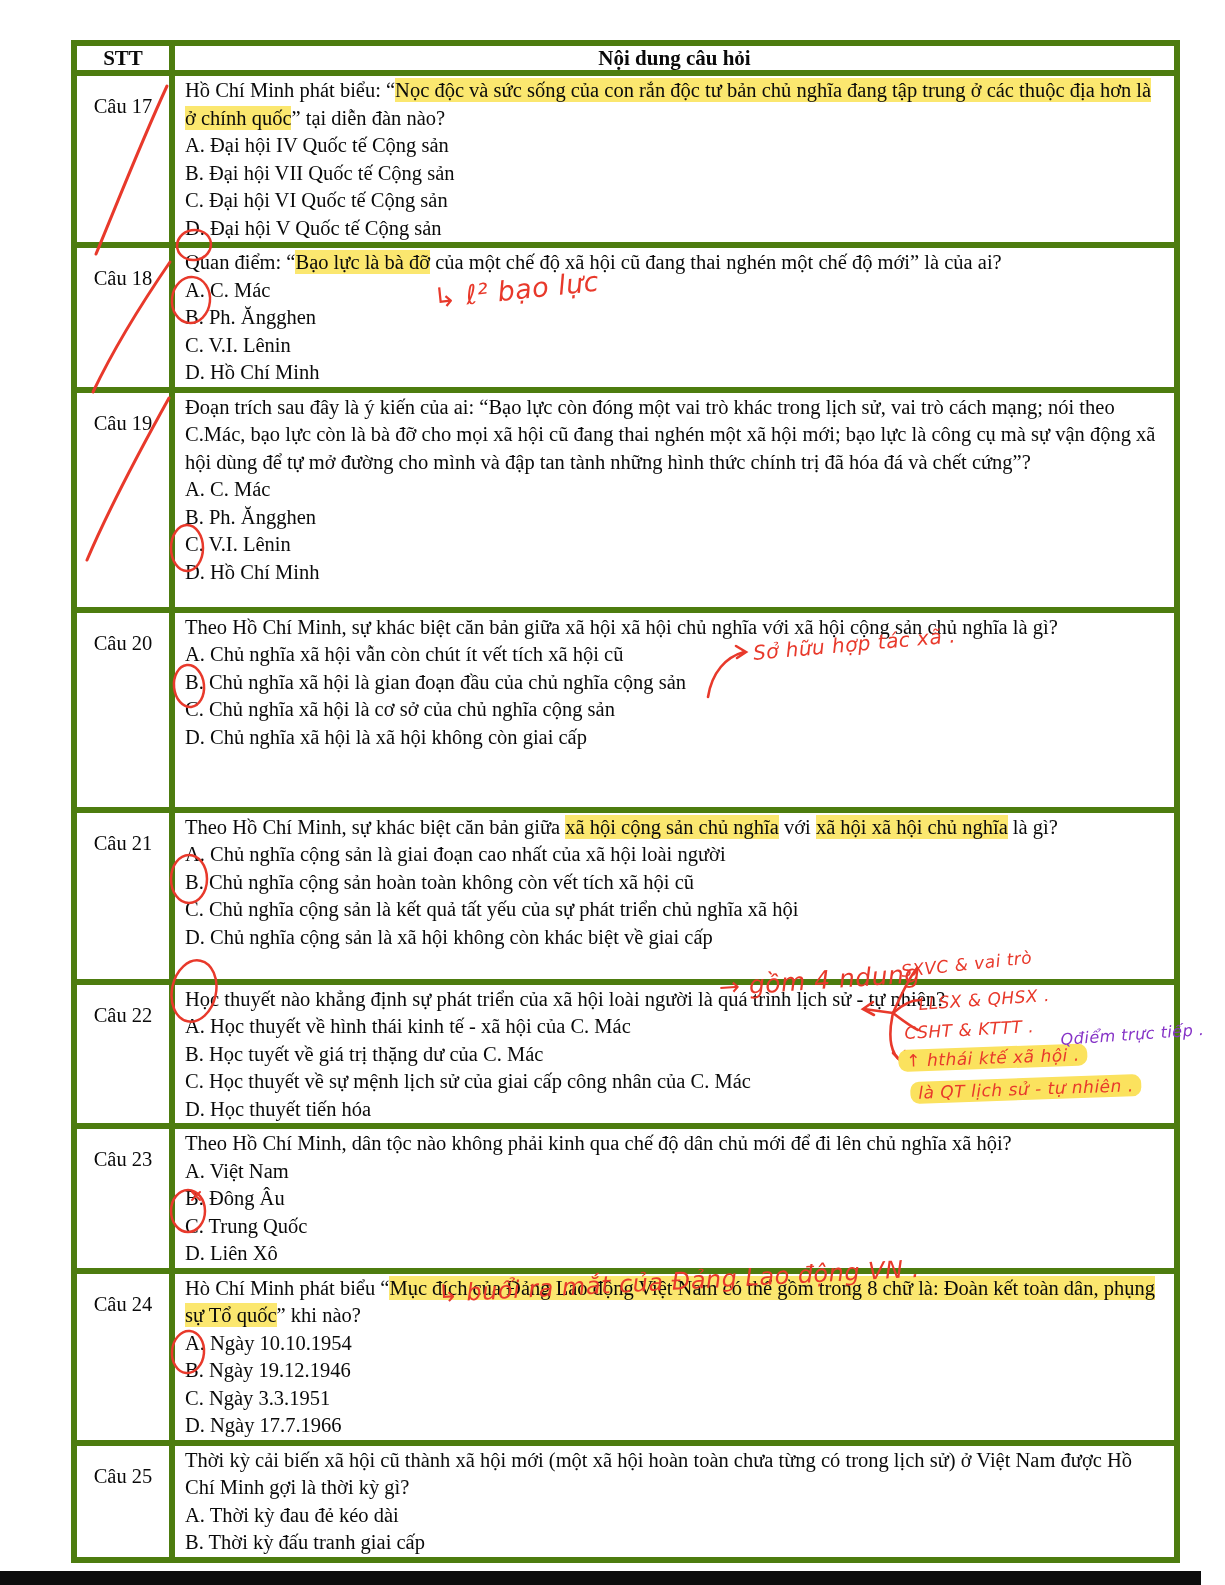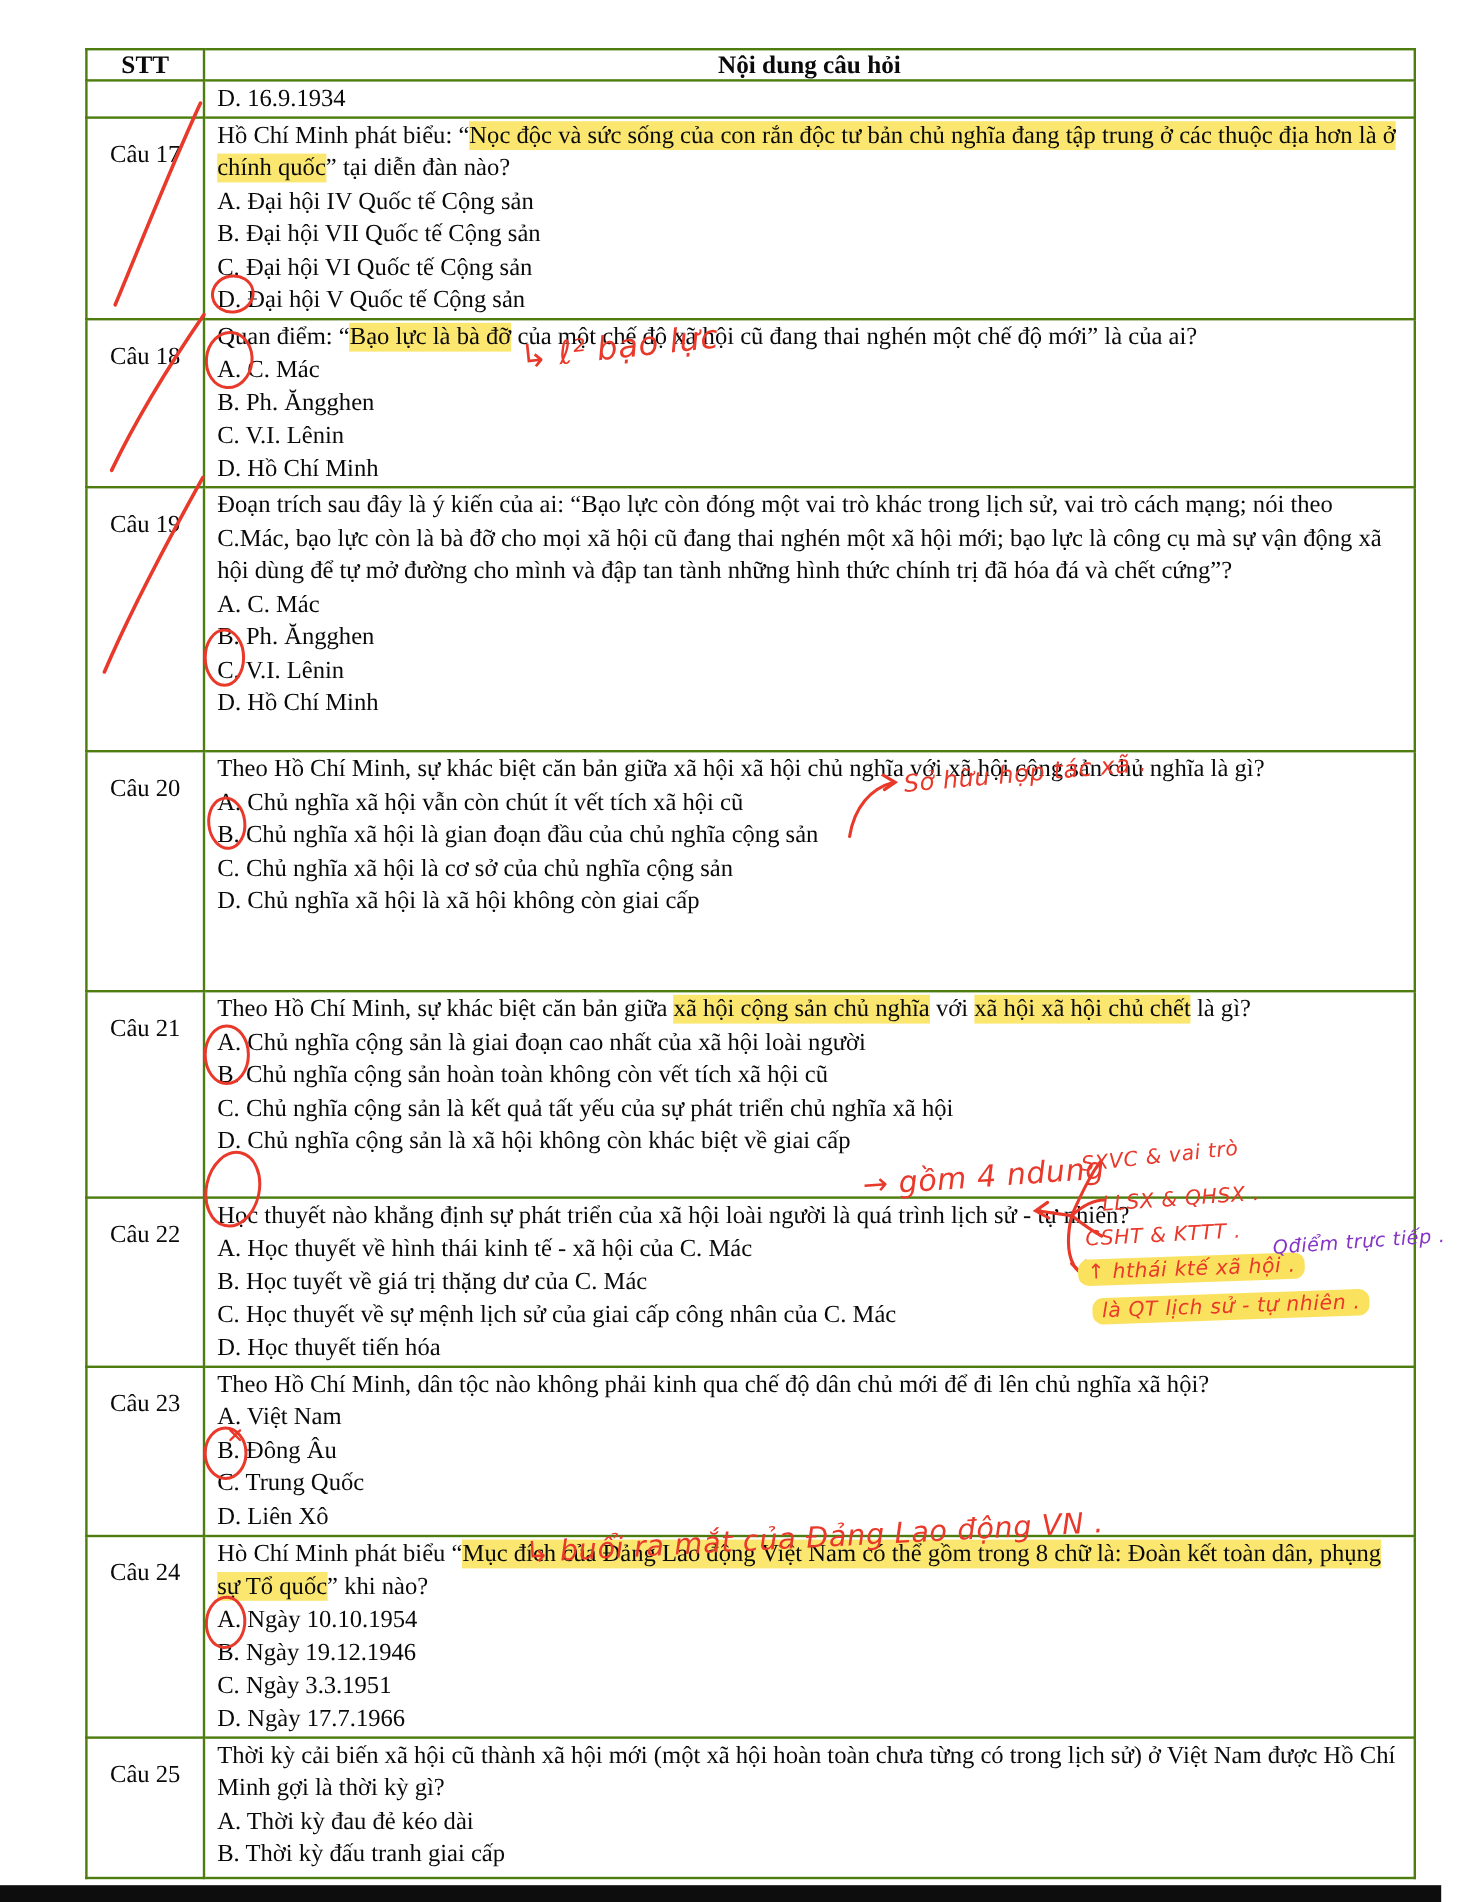--- a/index.html
+++ b/index.html
@@ -6,21 +6,21 @@
   body{
     width:1225px;height:1585px;position:relative;background:#ffffff;
     font-family:"Liberation Serif","DejaVu Serif",serif;color:#0a0a0a;
     overflow:hidden;
   }
   #quiz-table{
     position:absolute;left:71px;top:40px;width:1109px;
     border-collapse:collapse;table-layout:fixed;
   }
   #quiz-table td,#quiz-table th{
-    border:2px solid #4d7c0f;vertical-align:top;overflow:hidden;
+    border:6px solid #4d7c0f;vertical-align:top;overflow:hidden;
   }
   th.stt-head,th.content-head{
     font-size:21px;font-weight:bold;text-align:center;padding:0;line-height:24px;
   }
   col.c-stt{width:98px;}
   td.stt-cell{
     text-align:center;font-size:20.5px;padding-top:17px;line-height:27.5px;
   }
   td.content-cell{padding:1px 8px 0 10px;}
   .qtext,.opt{font-size:20.5px;line-height:27.5px;}
@@ -45,26 +45,20 @@
       <col class="c-stt">
       <col class="c-content">
     </colgroup>
   <thead>
     <tr style="height:26px;">
       <th class="stt-head">STT</th>
       <th class="content-head">Nội dung câu hỏi</th>
     </tr>
   </thead>
   <tbody id="quiz-body">
-      <tr style="height: 27px;">
-        <td class="stt-cell"></td>
-        <td class="content-cell">
-          <div class="qtext"><span>D. 16.9.1934</span></div>
-        </td>
-      </tr>
       <tr style="height: 165px;">
         <td class="stt-cell">Câu 17</td>
         <td class="content-cell">
           <div class="qtext"><span>Hồ Chí Minh phát biểu: “</span><span class="hl">Nọc độc và sức sống của con rắn độc tư bản chủ nghĩa đang tập trung ở các thuộc địa hơn là ở chính quốc</span><span>” tại diễn đàn nào?</span></div>
           <div class="opt">A. Đại hội IV Quốc tế Cộng sản</div>
           <div class="opt">B. Đại hội VII Quốc tế Cộng sản</div>
           <div class="opt">C. Đại hội VI Quốc tế Cộng sản</div>
           <div class="opt">D. Đại hội V Quốc tế Cộng sản</div>
         </td>
       </tr>
@@ -94,21 +88,21 @@
           <div class="qtext"><span>Theo Hồ Chí Minh, sự khác biệt căn bản giữa xã hội xã hội chủ nghĩa với xã hội cộng sản chủ nghĩa là gì?</span></div>
           <div class="opt">A. Chủ nghĩa xã hội vẫn còn chút ít vết tích xã hội cũ</div>
           <div class="opt">B. Chủ nghĩa xã hội là gian đoạn đầu của chủ nghĩa cộng sản</div>
           <div class="opt">C. Chủ nghĩa xã hội là cơ sở của chủ nghĩa cộng sản</div>
           <div class="opt">D. Chủ nghĩa xã hội là xã hội không còn giai cấp</div>
         </td>
       </tr>
       <tr style="height: 172px;">
         <td class="stt-cell">Câu 21</td>
         <td class="content-cell">
-          <div class="qtext"><span>Theo Hồ Chí Minh, sự khác biệt căn bản giữa </span><span class="hl">xã hội cộng sản chủ nghĩa</span><span> với </span><span class="hl">xã hội xã hội chủ chết</span><span> là gì?</span></div>
+          <div class="qtext"><span>Theo Hồ Chí Minh, sự khác biệt căn bản giữa </span><span class="hl">xã hội cộng sản chủ nghĩa</span><span> với </span><span class="hl">xã hội xã hội chủ nghĩa</span><span> là gì?</span></div>
           <div class="opt">A. Chủ nghĩa cộng sản là giai đoạn cao nhất của xã hội loài người</div>
           <div class="opt">B. Chủ nghĩa cộng sản hoàn toàn không còn vết tích xã hội cũ</div>
           <div class="opt">C. Chủ nghĩa cộng sản là kết quả tất yếu của sự phát triển chủ nghĩa xã hội</div>
           <div class="opt">D. Chủ nghĩa cộng sản là xã hội không còn khác biệt về giai cấp</div>
         </td>
       </tr>
       <tr style="height: 136px;">
         <td class="stt-cell">Câu 22</td>
         <td class="content-cell">
           <div class="qtext"><span>Học thuyết nào khẳng định sự phát triển của xã hội loài người là quá trình lịch sử - tự nhiên?</span></div>

